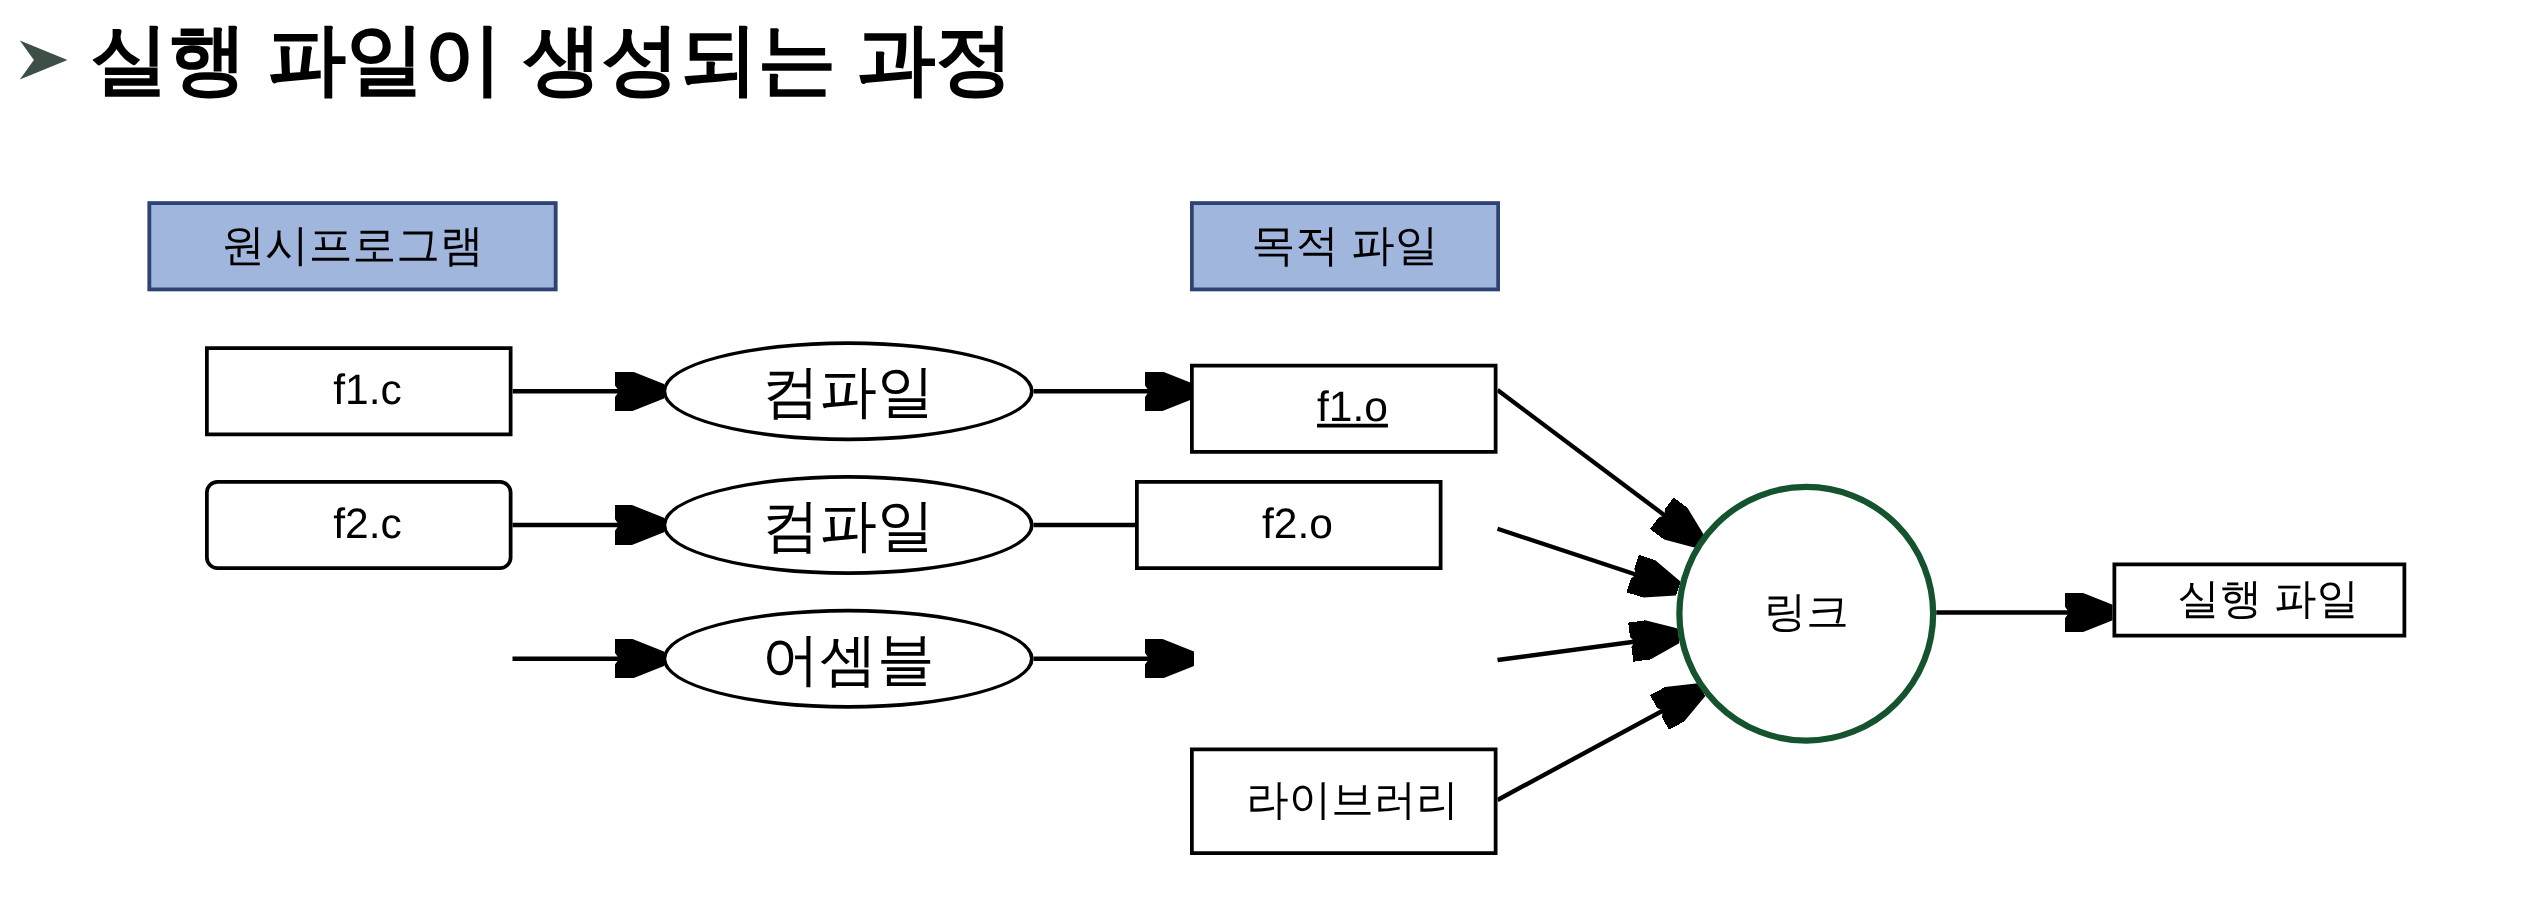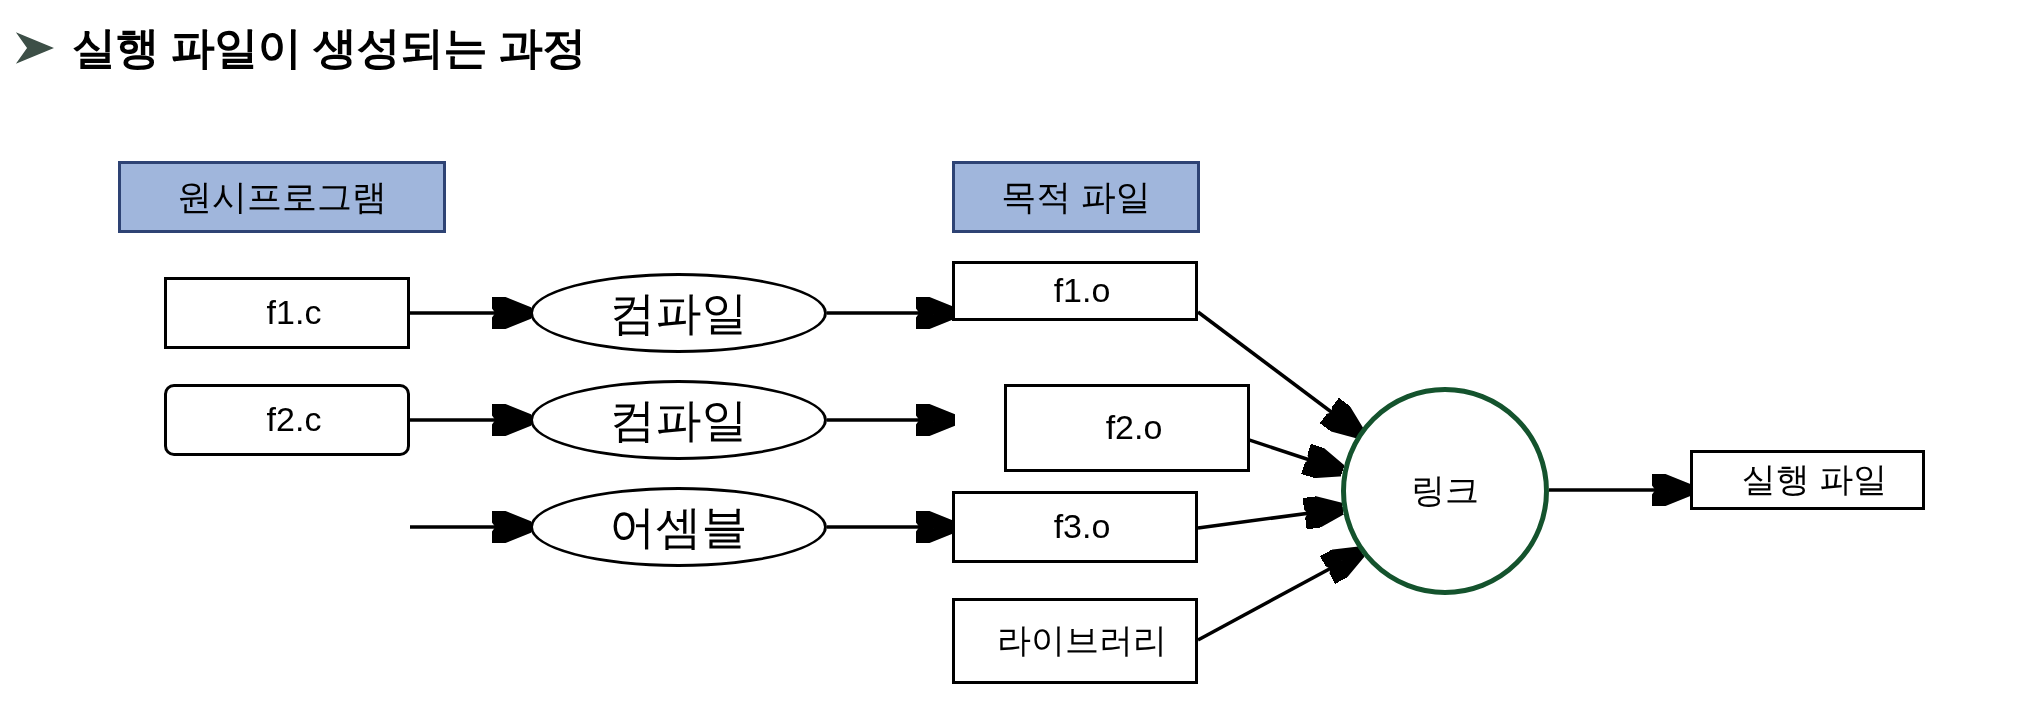--- a/index.html
+++ b/index.html
@@ -31,21 +31,21 @@
   }
   #bullet-icon {
     width: 56px;
     height: 56px;
     margin-left: 6px;
     margin-right: 10px;
     flex: 0 0 auto;
     display: block;
   }
   #page-title {
-    font-size: 44px;
+    font-size: 63px;
     font-weight: bold;
     letter-spacing: -0.5px;
     line-height: 1;
     white-space: nowrap;
     color: #000000;
   }
 
   
   .node {
     position: absolute;
@@ -140,25 +140,24 @@
 
   <div class="node rect-plain" style="left:164px; top:384px; width:246px; height:72px;border-radius:10px;">f2.c</div>
 
 
   <div class="node ellipse" style="left:530px; top:273px; width:297px; height:80px;">컴파일</div>
 
   <div class="node ellipse" style="left:530px; top:380px; width:297px; height:80px;">컴파일</div>
 
   <div class="node ellipse" style="left:530px; top:487px; width:297px; height:80px;">어셈블</div>
 
-  <div class="node rect-plain" style="left:952px; top:261px; width:246px; height:60px;">f1.o</div>
+  <div class="node rect-plain" style="left:952px; top:291px; width:246px; height:72px;text-decoration:underline;">f1.o</div>
 
-  <div class="node rect-plain" style="left:1004px; top:384px; width:246px; height:88px;">f2.o</div>
+  <div class="node rect-plain" style="left:908px; top:384px; width:246px; height:72px;">f2.o</div>
 
-  <div class="node rect-plain" style="left:952px; top:491px; width:246px; height:72px;">f3.o</div>
 
   <div class="node rect-plain" style="left:952px; top:598px; width:246px; height:86px;">라이브러리</div>
 
   <div class="node circle" style="left:1341px; top:387px; width:208px; height:208px;">링크</div>
 
   <div class="node rect-plain" style="left:1690px; top:450px; width:235px; height:60px;">실행 파일</div>
 
 </div>
 
 </body></html>

